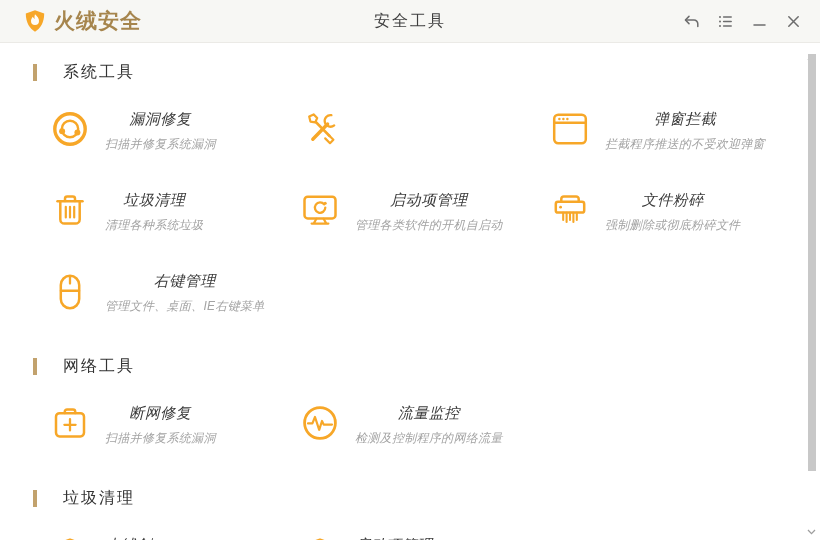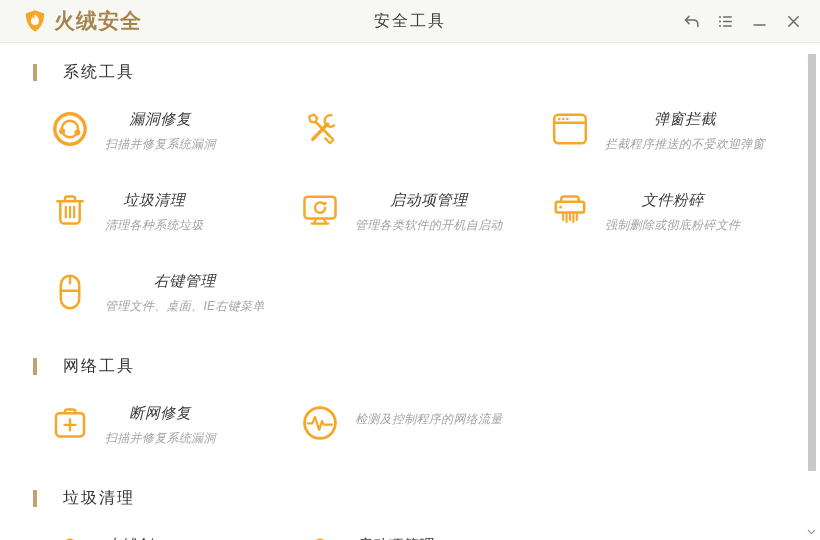--- a/index.html
+++ b/index.html
@@ -210,20 +210,21 @@
             <div class="tool-title">断网修复</div>
             <div class="tool-desc">扫描并修复系统漏洞</div>
           </div>
         </div>
         <div class="tool">
           <span class="tool-icon"><svg viewBox="0 0 40 40" width="40" height="40" fill="none" stroke="#f7a728" stroke-width="2.5" stroke-linecap="round" stroke-linejoin="round">
               <circle cx="20" cy="20" r="15.4" stroke-width="2.8"></circle>
               <path d="M8 20.4 h4.4 l2.6 -6.4 4.2 12.8 2.8 -8.8 1.7 3.6 h8.3" stroke-width="2.2"></path>
             </svg></span>
           <div class="tool-text">
+            <div class="tool-title">流量监控</div>
             <div class="tool-desc">检测及控制程序的网络流量</div>
           </div>
         </div>
       </div>
     </section>
     <section class="sec">
       <div class="sec-head">
         <span class="sec-bar"></span>
         <h2 class="sec-title">垃圾清理</h2>
       </div>

